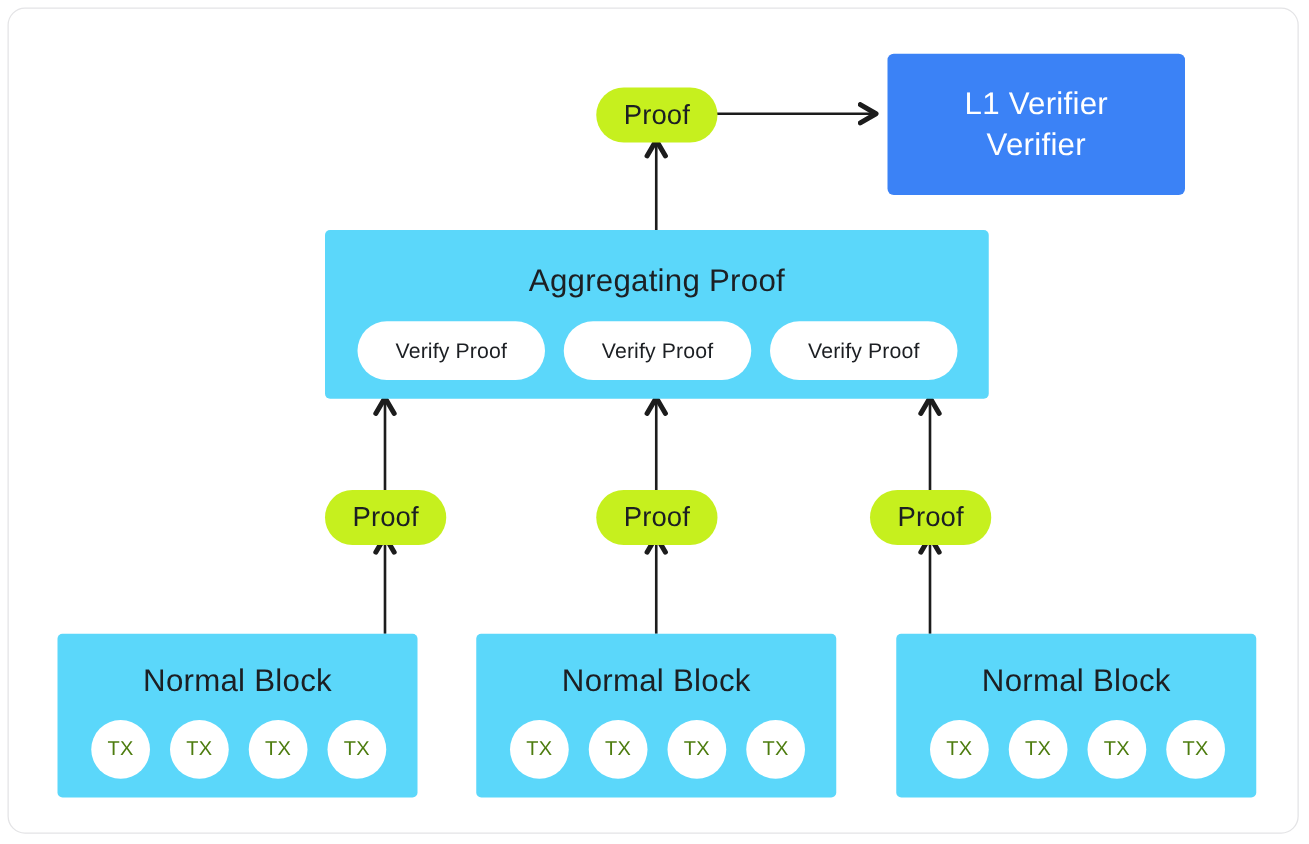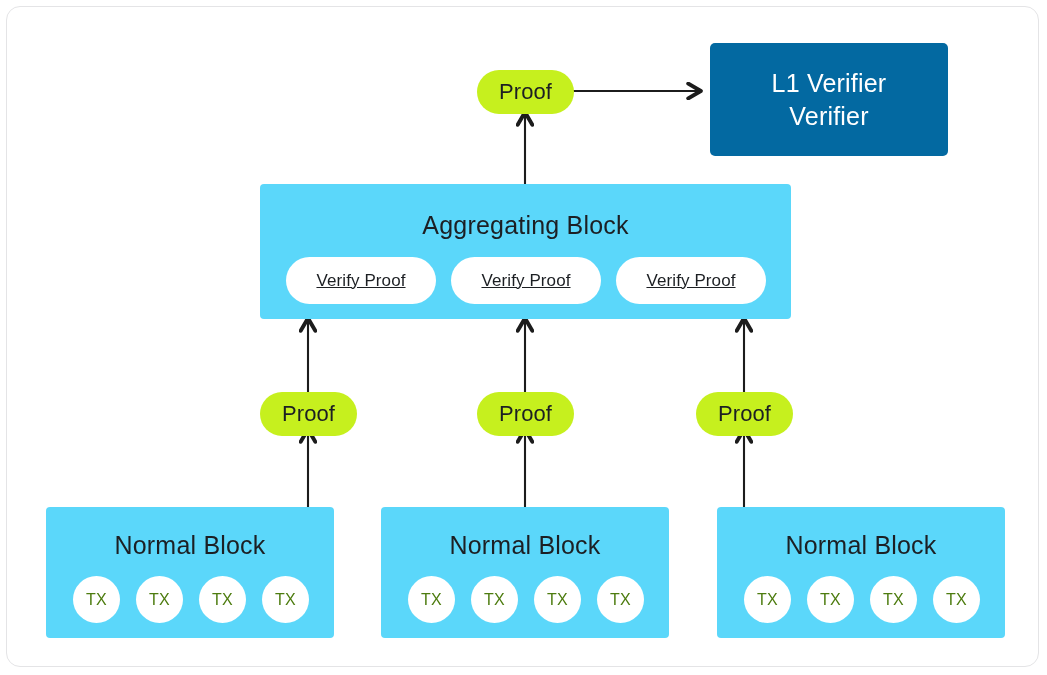--- a/index.html
+++ b/index.html
@@ -27,21 +27,21 @@
     overflow: hidden;
   }
 
   .node {
     position: absolute;
     box-sizing: border-box;
   }
 
   
   .contract-box {
-    background: #0369a1;
+    background: #3b82f6;
     border-radius: 5px;
     color: #ffffff;
     display: flex;
     align-items: center;
     justify-content: center;
     text-align: center;
     font-size: 25px;
     font-weight: 400;
     line-height: 1.32;
     letter-spacing: 0.2px;
@@ -67,21 +67,20 @@
   .verify-pill {
     position: absolute;
     background: #ffffff;
     border-radius: 999px;
     display: flex;
     align-items: center;
     justify-content: center;
     color: #1c1f23;
     font-size: 17px;
     letter-spacing: 0.1px;
-    text-decoration: underline;
   }
 
   
   .tx-circle {
     position: absolute;
     background: #ffffff;
     border-radius: 50%;
     display: flex;
     align-items: center;
     justify-content: center;
@@ -163,21 +162,21 @@
       <div>Verifier</div>
     </div>
   </div>
 
   <div class="node proof-pill" style="left:470px; top:63px; width:97px; height:44px;">
     <span>Proof</span>
   </div>
 
   <div class="node cyan-block" style="left:253px; top:177px; width:531px; height:135px;">
 
-    <div class="block-title" style="top:27px;">Aggregating Block</div>
+    <div class="block-title" style="top:27px;">Aggregating Proof</div>
 
     <div class="verify-pill" style="left:26px; top:73px; width:150px; height:47px;">
       <span>Verify Proof</span>
     </div>
     <div class="verify-pill" style="left:191px; top:73px; width:150px; height:47px;">
       <span>Verify Proof</span>
     </div>
     <div class="verify-pill" style="left:356px; top:73px; width:150px; height:47px;">
       <span>Verify Proof</span>
     </div>

